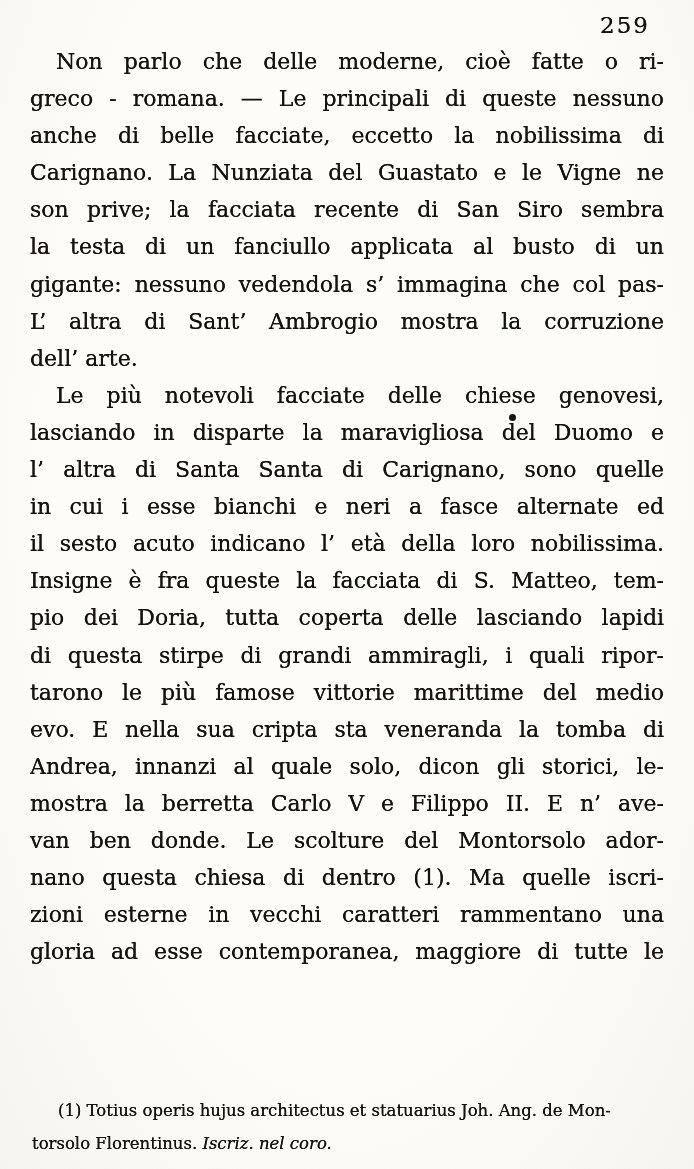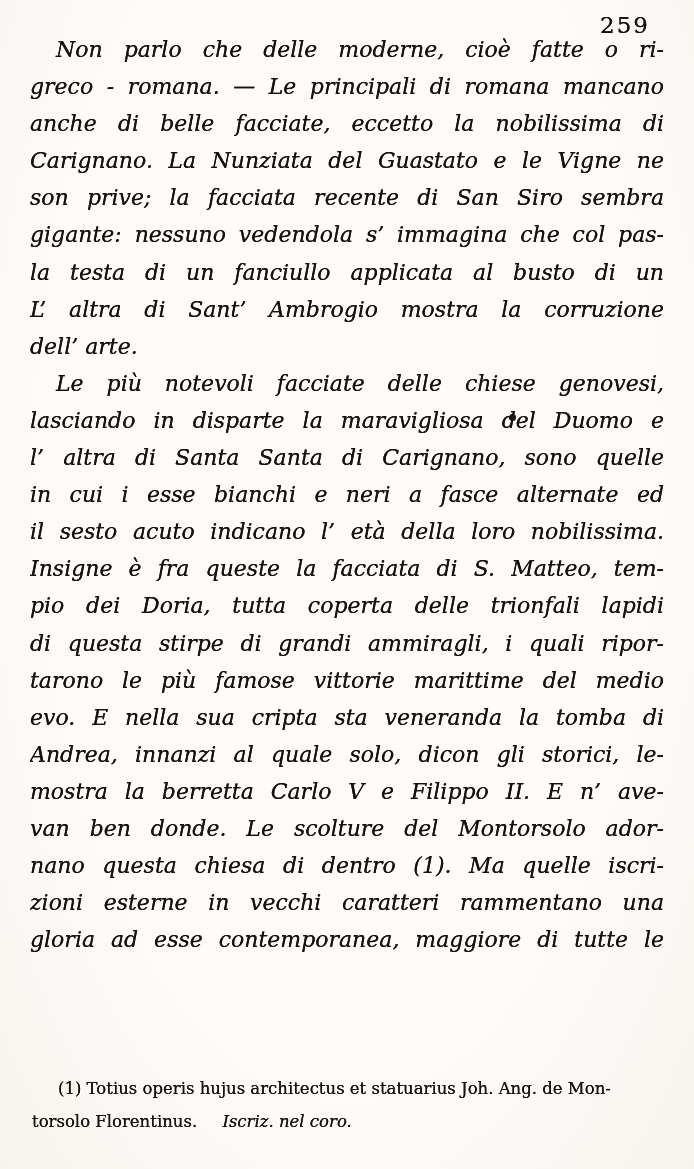--- a/index.html
+++ b/index.html
@@ -21,24 +21,23 @@
   .page-number {
     position: absolute;
     top: 12px;
     right: 44px;
     font-size: 23px;
     letter-spacing: 2px;
     text-shadow: 0 0 0.5px currentColor;
   }
   .body-text {
     position: absolute;
-    top: 31px;
+    top: 43px;
     left: 30px;
     width: 634px;
-    font-style: italic;
   }
   .line {
     font-size: 22px;
     height: 37.1px;
     line-height: 37.1px;
     text-align: justify;
     text-align-last: justify;
     overflow: hidden;
     white-space: normal;
     text-shadow: 0 0 0.6px currentColor;
@@ -47,57 +46,57 @@
   .line.para-end { text-align-last: left; }
   .footnote {
     position: absolute;
     left: 32px;
     top: 1072px;
     width: 622px;
     font-size: 16.5px;
     line-height: 33px;
     text-shadow: 0 0 0.5px currentColor;
   }
-  .fn-line1 { text-indent: 26px; }
-  .fn-line2 .fn-italic { font-style: italic; margin-left: 20px; }
+  .fn-line1 { text-indent: 26px; margin-top: 22px; }
+  .fn-line2 .fn-italic { font-style: italic; }
   .ink-spot {
     position: absolute;
     left: 509px;
     top: 414px;
     width: 7px;
     height: 7px;
     border-radius: 50%;
     background: #17130e;
   }
 </style>
 </head>
 <body>
 
 <div class="page">
 
   <div class="page-number">259</div>
 
   <div class="body-text">
 
   <div class="line indent">Non parlo che delle moderne, cioè fatte o ri-</div>
-      <div class="line">greco - romana. — Le principali di romana mancano</div>
+      <div class="line">greco - romana. — Le principali di queste nessuno</div>
       <div class="line">anche di belle facciate, eccetto la nobilissima di</div>
       <div class="line">Carignano. La Nunziata del Guastato e le Vigne ne</div>
       <div class="line">son prive; la facciata recente di San Siro sembra</div>
+      <div class="line">la testa di un fanciullo applicata al busto di un</div>
       <div class="line">gigante: nessuno vedendola s’ immagina che col pas-</div>
-      <div class="line">la testa di un fanciullo applicata al busto di un</div>
       <div class="line">L’ altra di Sant’ Ambrogio mostra la corruzione</div>
       <div class="line para-end">dell’ arte.</div>
       <div class="line indent">Le più notevoli facciate delle chiese genovesi,</div>
       <div class="line">lasciando in disparte la maravigliosa del Duomo e</div>
       <div class="line">l’ altra di Santa Santa di Carignano, sono quelle</div>
       <div class="line">in cui i esse bianchi e neri a fasce alternate ed</div>
       <div class="line">il sesto acuto indicano l’ età della loro nobilissima.</div>
       <div class="line">Insigne è fra queste la facciata di S. Matteo, tem-</div>
-      <div class="line">pio dei Doria, tutta coperta delle trionfali lapidi</div>
+      <div class="line">pio dei Doria, tutta coperta delle lasciando lapidi</div>
       <div class="line">di questa stirpe di grandi ammiragli, i quali ripor-</div>
       <div class="line">tarono le più famose vittorie marittime del medio</div>
       <div class="line">evo. E nella sua cripta sta veneranda la tomba di</div>
       <div class="line">Andrea, innanzi al quale solo, dicon gli storici, le-</div>
       <div class="line">mostra la berretta Carlo V e Filippo II. E n’ ave-</div>
       <div class="line">van ben donde. Le scolture del Montorsolo ador-</div>
       <div class="line">nano questa chiesa di dentro (1). Ma quelle iscri-</div>
       <div class="line">zioni esterne in vecchi caratteri rammentano una</div>
       <div class="line">gloria ad esse contemporanea, maggiore di tutte le</div>
     </div>

